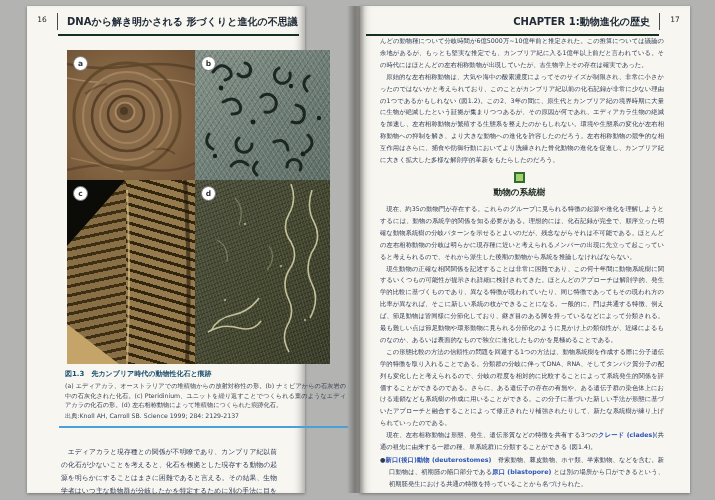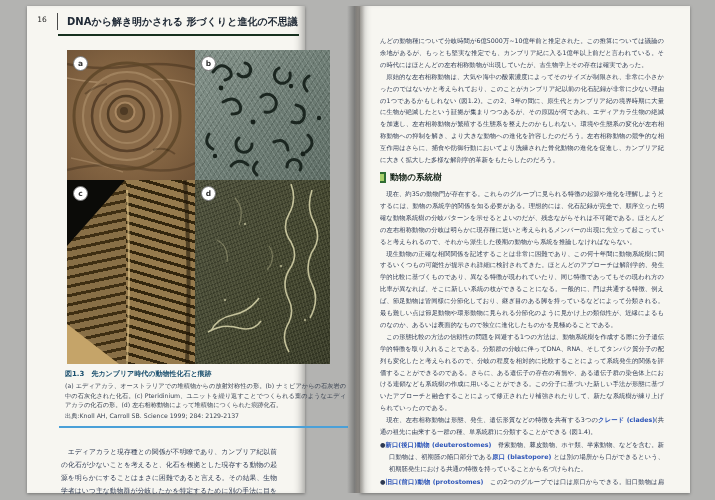--- a/index.html
+++ b/index.html
@@ -74,21 +74,21 @@
   .left-paragraph {
     position:absolute; left:34px; right:28px; top:440px;
     font-size:6.8px; line-height:13px; text-indent:1em; text-align:justify;
     color:var(--text, #2e3a52);
   }
 
   
   .rp-body { position:absolute; left:20px; right:26px; top:29px; bottom:4px; overflow:hidden; }
   .rp-body p { margin:0; font-size:6.3px; line-height:11.9px; text-indent:1em; text-align:justify; color:var(--text, #2e3a52); }
   .rp-body p.no-indent { text-indent:0; }
-  .sec-head { display:flex; align-items:center; gap:4px; margin:6px 0 4px -5px; }
+  .sec-head { display:flex; align-items:center; gap:4px; margin:6px 0 4px -5px;flex-direction:column; }
   .sec-square { width:7px; height:7px; background:#a8d06a; border:2px solid var(--section_green, #2f6d33); }
   .sec-label { font-size:8.6px; font-weight:bold; color:#17261a; }
   .rp-body p.bullet { padding-left:9px; text-indent:-9px; margin-top:1px; }
   .kw { color:var(--keyword_blue, #2d55b8); font-weight:bold; }
 </style>
 </head>
 <body>
 
 <div class="spread">
 
@@ -190,20 +190,25 @@
       <div class="cap-title">図1.3　先カンブリア時代の動物性化石と痕跡</div>
       <div class="cap-body">(a) エディアカラ、オーストラリアでの堆積物からの放射対称性の形。(b) ナミビアからの石灰岩の中の石灰化された化石。(c) Pteridinium、ユニットを繰り返すことでつくられる葉のようなエディアカラの化石の形。(d) 左右相称動物によって堆積物につくられた痕跡化石。</div>
       <div class="cap-src">出典:Knoll AH, Carroll SB. Science 1999; 284: 2129-2137</div>
       <div class="blue-rule"></div>
     </div>
 
     <div class="left-paragraph">エディアカラと現存種との関係が不明瞭であり、カンブリア紀以前の化石が少ないことを考えると、化石を根拠とした現存する動物の起源を明らかにすることはまさに困難であると言える。その結果、生物学者はいつ主な動物群が分岐したかを特定するために別の手法に目を向け始めた。種間のタンパク質やリボソームRNA配列の変化を の尺度として、ほと</div>
   </div>
 
   <div class="page right">
+    <div class="page-header">
+      <div class="run-title">CHAPTER 1:動物進化の歴史</div>
+      <div class="hdr-div"></div>
+      <div class="pn">17</div>
+    </div>
 
     <div class="rp-body">
       <p class="no-indent">んどの動物種について分岐時間が6億5000万~10億年前と推定された。この推算については議論の余地があるが、もっとも堅実な推定でも、カンブリア紀に入る1億年以上前だと言われている。その時代にはほとんどの左右相称動物が出現していたが、古生物学上その存在は確実であった。</p>
       <p>原始的な左右相称動物は、大気や海中の酸素濃度によってそのサイズが制限され、非常に小さかったのではないかと考えられており、このことがカンブリア紀以前の化石記録が非常に少ない理由の1つであるかもしれない (図1.2)。この2、3年の間に、原生代とカンブリア紀の境界時期に大量に生物が絶滅したという証拠が集まりつつあるが、その原因が何であれ、エディアカラ生物の絶滅を加速し、左右相称動物が繁殖する生態系を整えたのかもしれない。環境や生態系の変化が左右相称動物への抑制を解き、より大きな動物への進化を許容したのだろう。左右相称動物の競争的な相互作用はさらに、捕食や防御行動においてより洗練された骨化動物の進化を促進し、カンブリア紀に大きく拡大した多様な解剖学的革新をもたらしたのだろう。</p>
 
       <div class="sec-head">
         <span class="sec-square"></span>
         <span class="sec-label">動物の系統樹</span>
       </div>
 

